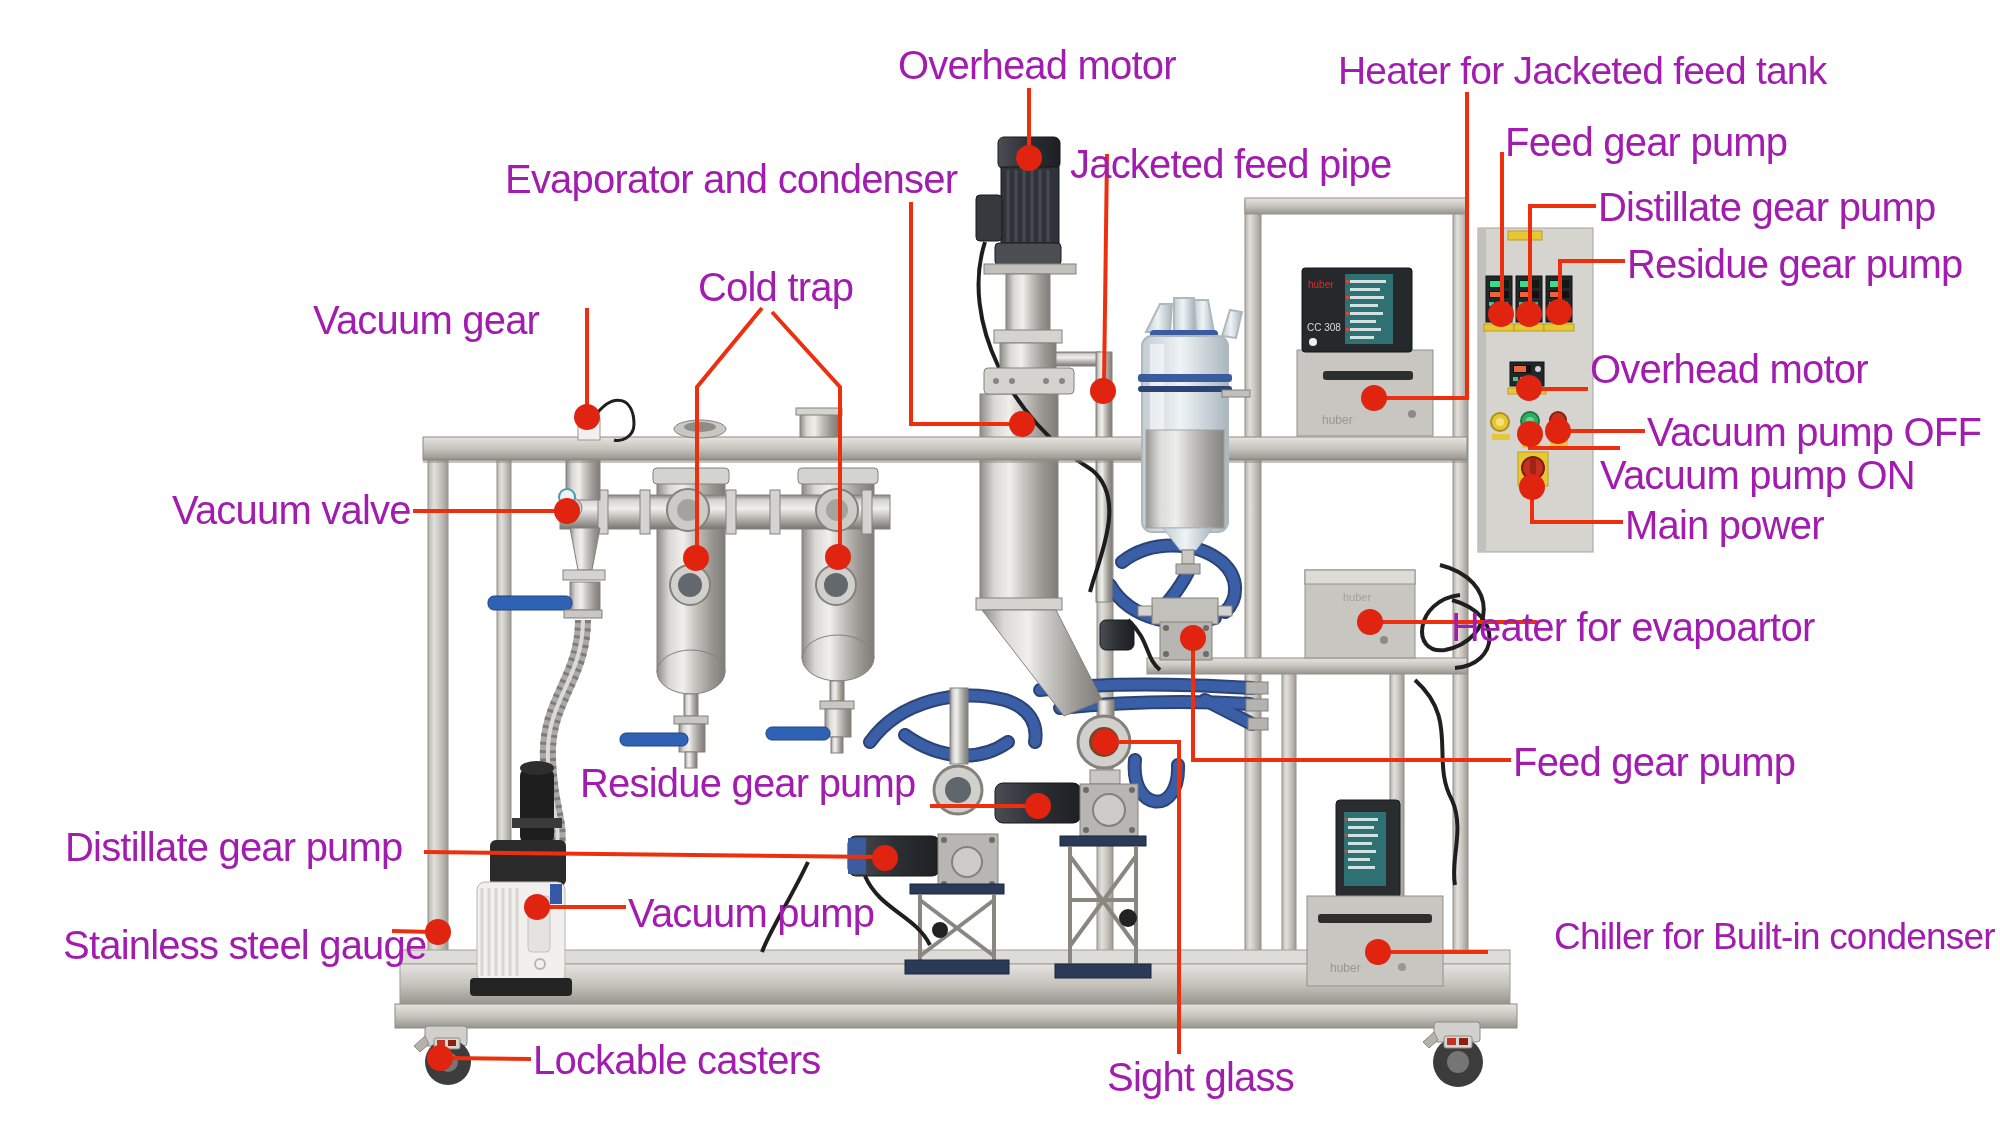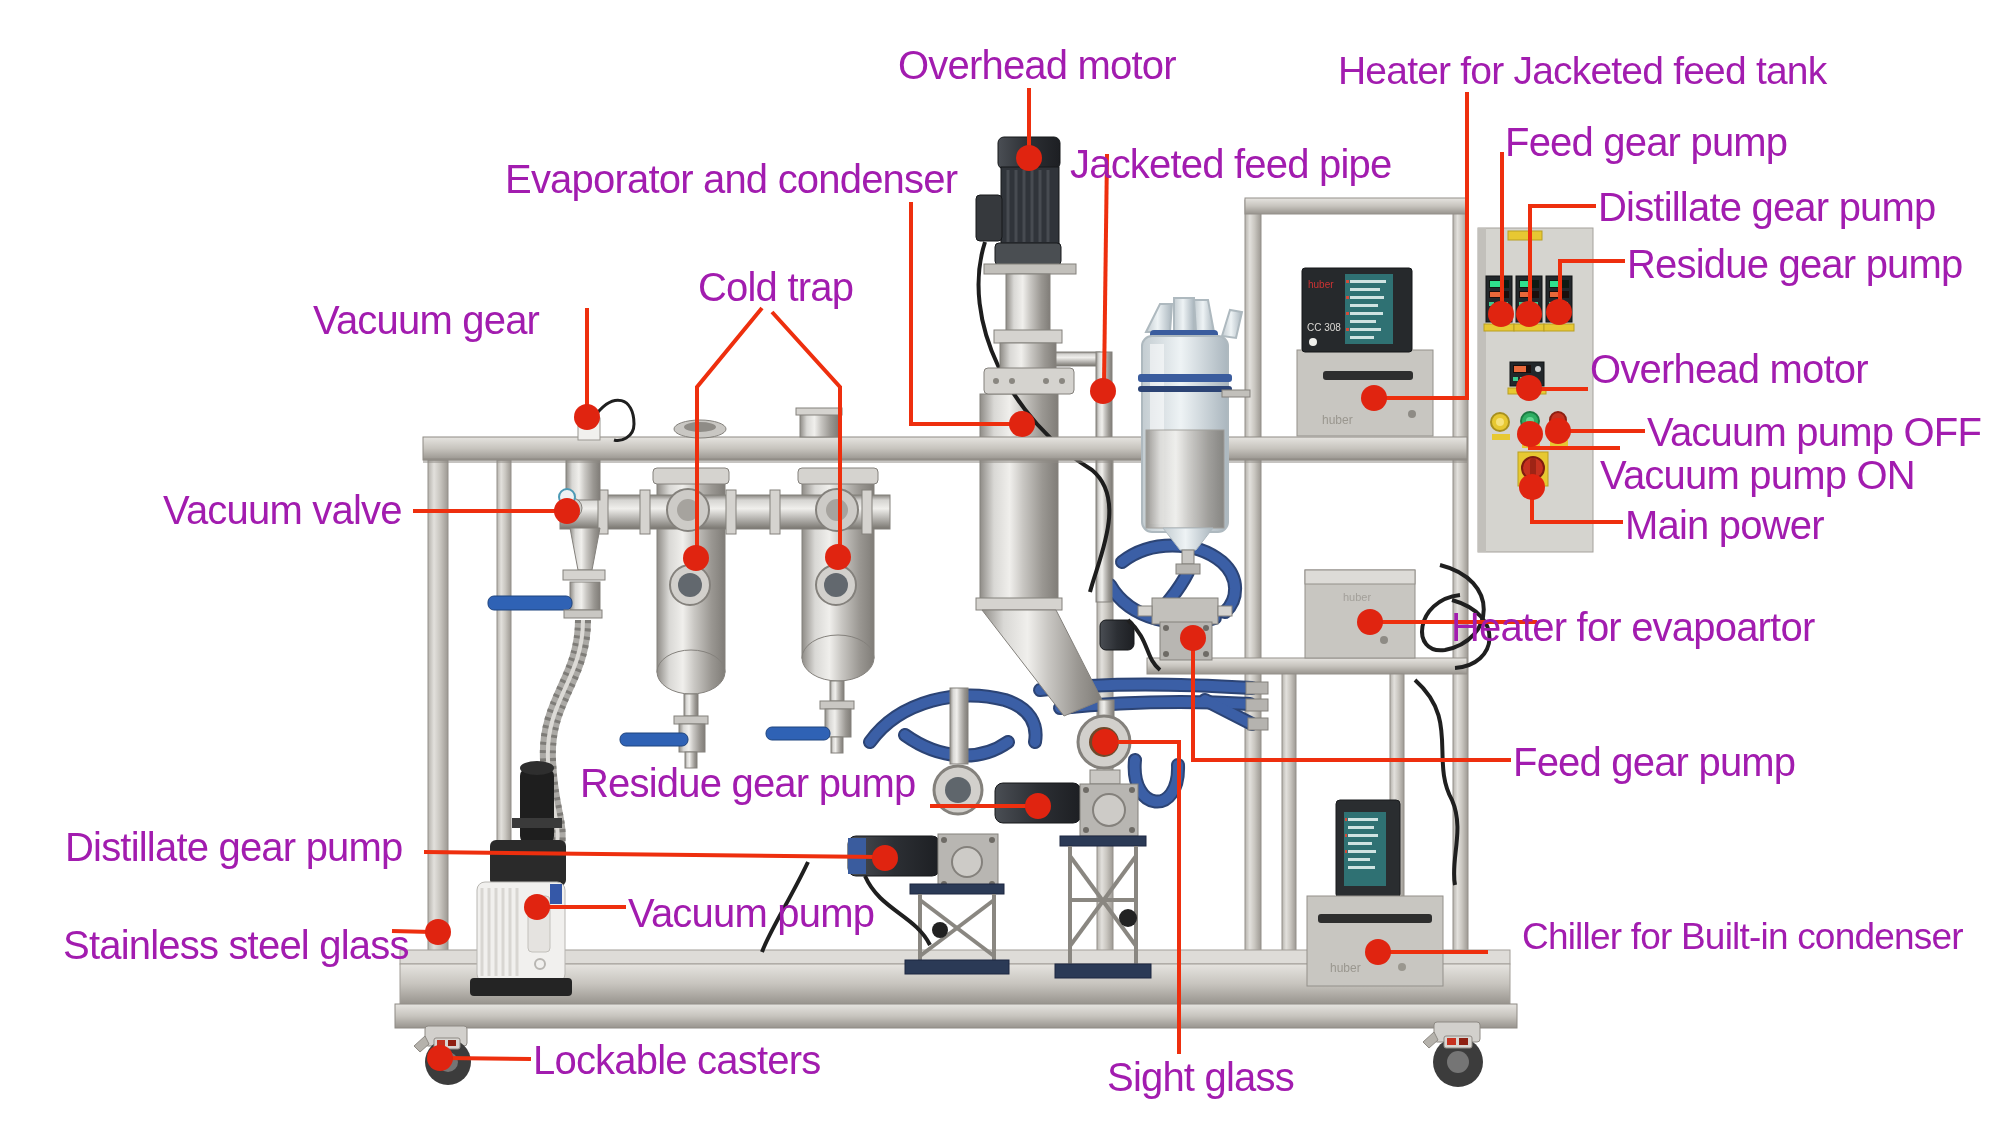--- a/index.html
+++ b/index.html
@@ -543,25 +543,25 @@
       <div class="anno-label" style="left: 1505px; top: 121px; font-size: 40px;">Feed gear pump</div>
       <div class="anno-label" style="left: 1598px; top: 186px; font-size: 40px;">Distillate gear pump</div>
       <div class="anno-label" style="left: 1627px; top: 243px; font-size: 40px;">Residue gear pump</div>
       <div class="anno-label" style="left: 1590px; top: 348px; font-size: 40px;">Overhead motor</div>
       <div class="anno-label" style="left: 1647px; top: 411px; font-size: 40px;">Vacuum pump OFF</div>
       <div class="anno-label" style="left: 1600px; top: 454px; font-size: 40px;">Vacuum pump ON</div>
       <div class="anno-label" style="left: 1625px; top: 504px; font-size: 40px;">Main power</div>
       <div class="anno-label" style="left: 505px; top: 158px; font-size: 40px;">Evaporator and condenser</div>
       <div class="anno-label" style="left: 673px; top: 266px; font-size: 40px; margin-left: 25px;">Cold trap</div>
       <div class="anno-label" style="left: 313px; top: 299px; font-size: 40px;">Vacuum gear</div>
-      <div class="anno-label" style="left: 163px; top: 489px; font-size: 40px;">Vacuum valve</div>
+      <div class="anno-label" style="left: 172px; top: 489px; font-size: 40px;">Vacuum valve</div>
       <div class="anno-label" style="left: 580px; top: 762px; font-size: 40px;">Residue gear pump</div>
       <div class="anno-label" style="left: 65px; top: 826px; font-size: 40px;">Distillate gear pump</div>
       <div class="anno-label" style="left: 628px; top: 892px; font-size: 40px;">Vacuum pump</div>
-      <div class="anno-label" style="left: 63px; top: 924px; font-size: 40px;">Stainless steel glass</div>
+      <div class="anno-label" style="left: 63px; top: 924px; font-size: 40px;">Stainless steel gauge</div>
       <div class="anno-label" style="left: 533px; top: 1039px; font-size: 40px;">Lockable casters</div>
       <div class="anno-label" style="left: 1451px; top: 606px; font-size: 40px;">Heater for evapoartor</div>
       <div class="anno-label" style="left: 1513px; top: 741px; font-size: 40px;">Feed gear pump</div>
-      <div class="anno-label" style="left: 1522px; top: 917px; font-size: 37px;">Chiller for Built-in condenser</div>
+      <div class="anno-label" style="left: 1554px; top: 917px; font-size: 37px;">Chiller for Built-in condenser</div>
       <div class="anno-label" style="left: 1107px; top: 1056px; font-size: 40px;">Sight glass</div>
     </div>
 
 </div>
 
 </body></html>

